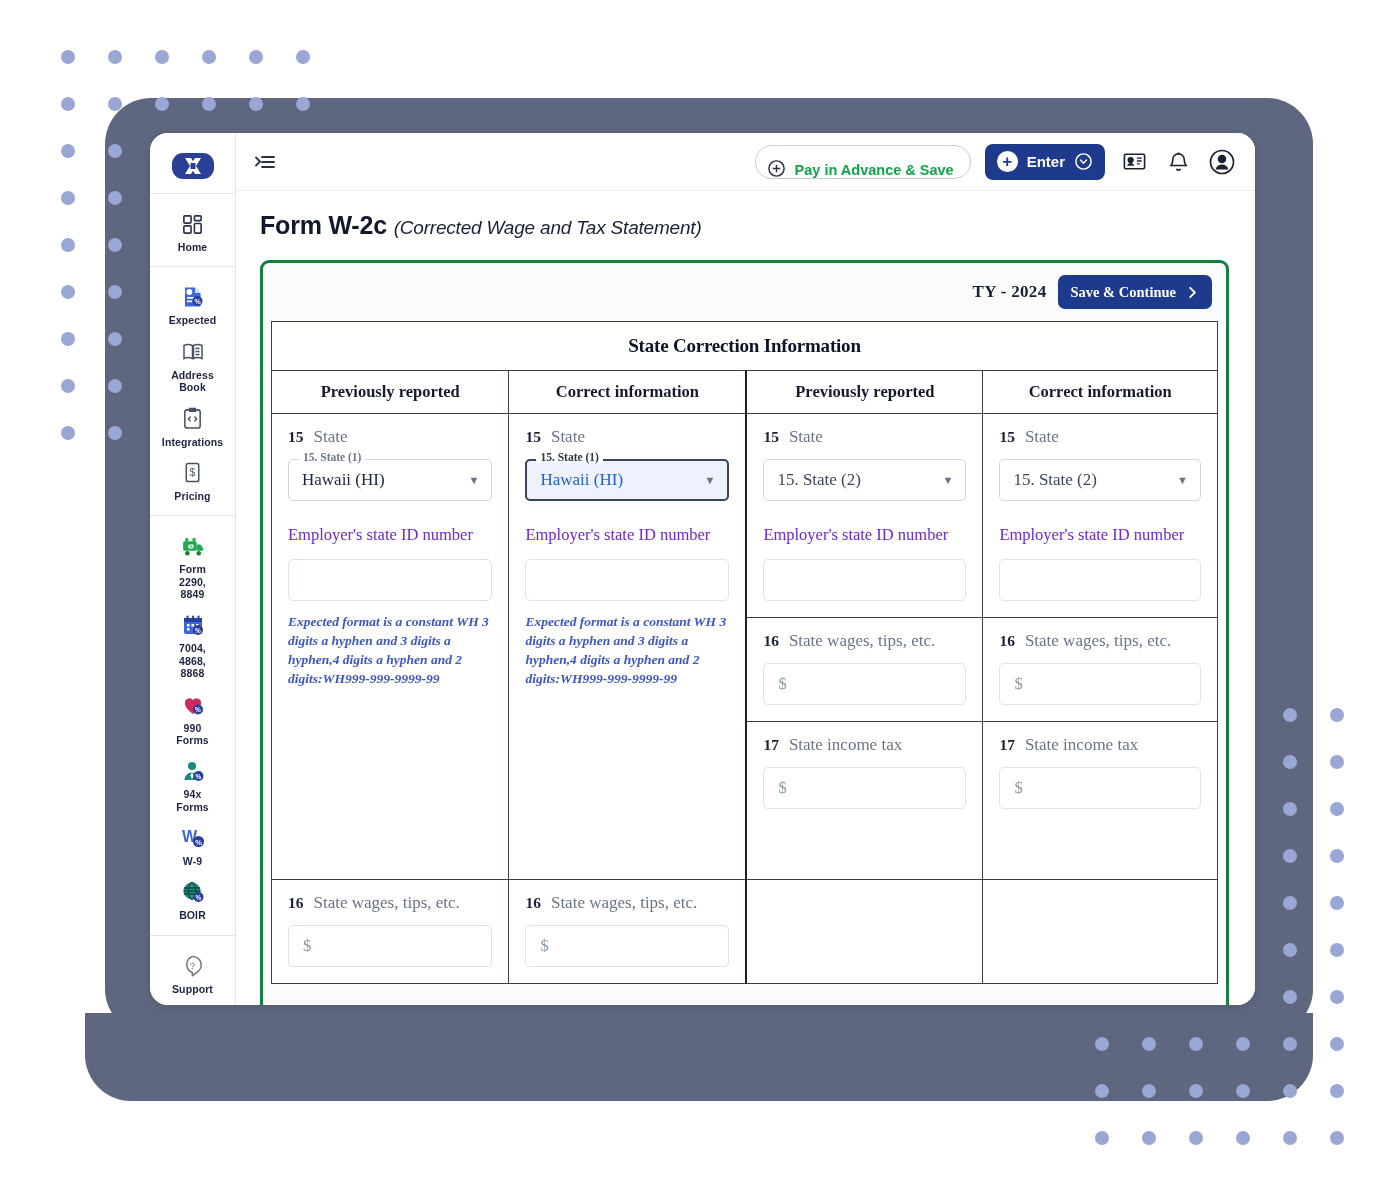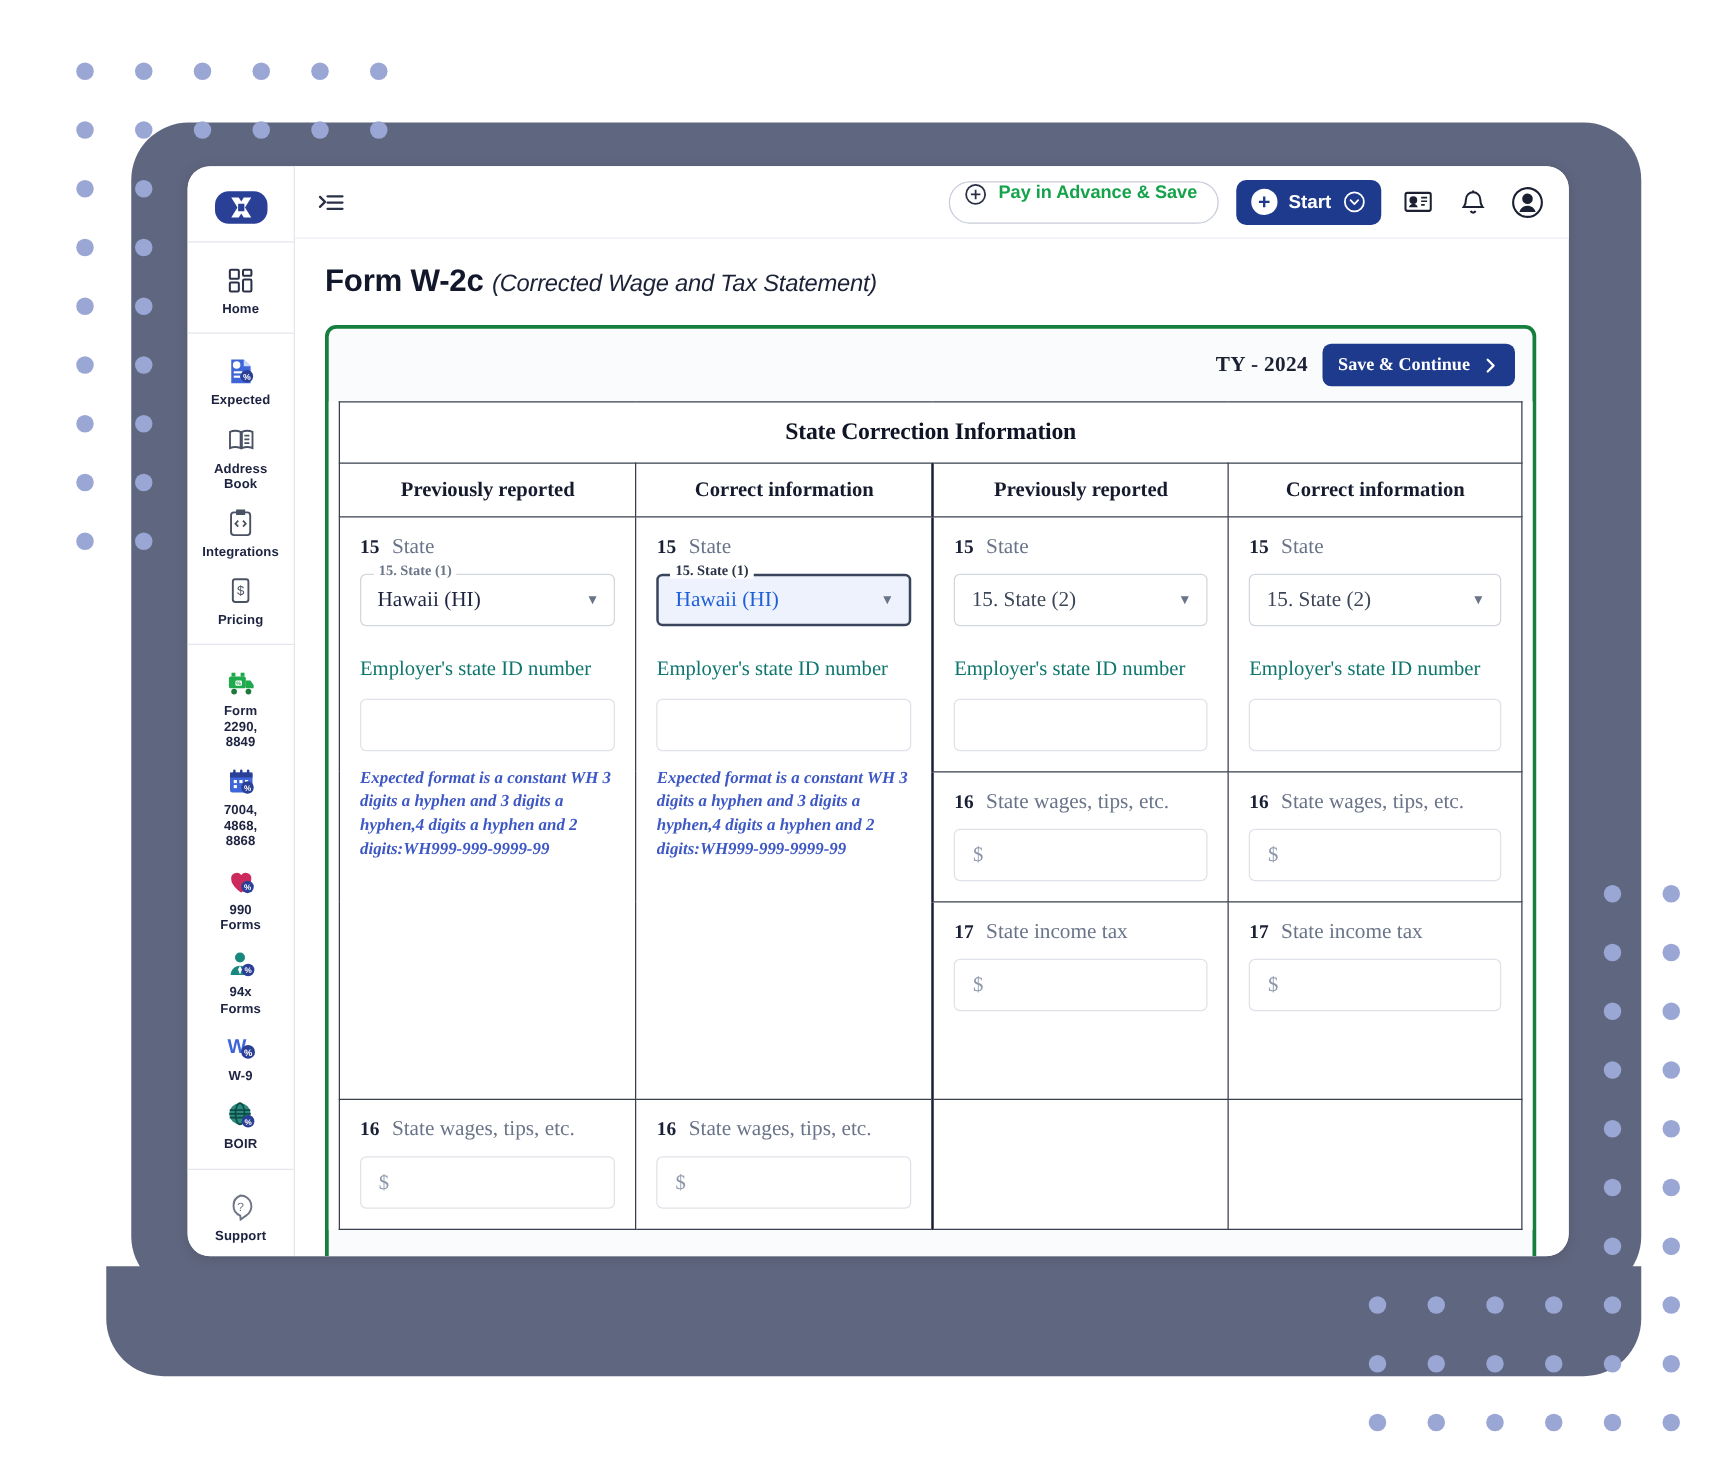--- a/index.html
+++ b/index.html
@@ -74,21 +74,21 @@
 
   .topbar {
     height: 58px; flex: 0 0 58px; display: flex; align-items: center;
     padding: 0 18px 0 16px; gap: 14px; background: #fff;
     border-bottom: 1px solid #eceef3;
   }
   .collapse-ico { width: 26px; height: 26px; color: #2b3147; cursor: pointer; }
   .topbar-spacer { flex: 1; }
 
   .btn-advance {
-    display: flex; align-items: flex-start; gap: 9px;
+    display: flex; align-items: flex-end; gap: 9px;
     border: 1px solid #c7ccd8; border-radius: 20px;
     height: 34px; padding: 0 16px 0 11px; background: #fff;
     color: #14a34a; font-size: 14.5px; font-weight: 700; cursor: pointer;
     white-space: nowrap;
   }
   .btn-start {
     display: flex; align-items: center; gap: 9px;
     background: #1e3a8c; border-radius: 8px; height: 36px;
     padding: 0 12px; color: #fff; font-size: 15px; font-weight: 700;
     cursor: pointer; white-space: nowrap;
@@ -156,21 +156,21 @@
     padding: 0 12px 0 13px; font-size: 17px; color: #3d4659;
     background: #fff; cursor: pointer;
   }
   .sel.filled { color: #1c2440; }
   .sel.focused {
     border: 2px solid #3b445d; background: #eef2fd; color: #1f5fd8;
   }
   .sel.focused + .sel-legend, .sel-wrap.focused .sel-legend { color: #2b3448; background:#fff; }
   .caret { color: #6a7489; font-size: 11px; line-height: 1; }
 
-  .lbl-2line { font-size: 16.5px; color: #0f766e; line-height: 1.45; }
+  .lbl-2line { font-size: 16.5px; color: #6d28d9; line-height: 1.45; }
   .txt-input {
     margin-top: 12px; height: 42px; border: 1px solid #dfe2e8; border-radius: 5px;
     background: #fff; display: flex; align-items: center; padding: 0 14px;
     font-size: 16.5px; color: #8d97ab;
   }
   .hint {
     margin-top: 11px; font-size: 13.5px; font-style: italic; font-weight: 600;
     color: #3d57c4; line-height: 1.42;
   }
 
@@ -372,21 +372,21 @@
             <svg width="19" height="19" viewBox="0 0 20 20" fill="none" stroke="#2b3147" stroke-width="1.5">
               <circle cx="10" cy="10" r="8"></circle>
                 <path d="M10 6v8M6 10h8"></path>
             </svg>
           </span>
           <span>Pay in Advance &amp; Save</span>
         </div>
 
         <div class="btn-start">
           <span class="plus-circle-w">+</span>
-          <span>Start</span>
+          <span>Enter</span>
           <span>
             <svg width="19" height="19" viewBox="0 0 20 20" fill="none" stroke="#fff" stroke-width="1.5">
               <circle cx="10" cy="10" r="8"></circle>
                 <path d="M6.8 8.5L10 11.8l3.2-3.3" stroke-linecap="round" stroke-linejoin="round"></path>
             </svg>
           </span>
         </div>
 
         <span class="icon-btn">
           <svg width="25" height="25" viewBox="0 0 26 26" fill="none" stroke="#1b2033" stroke-width="1.7">

